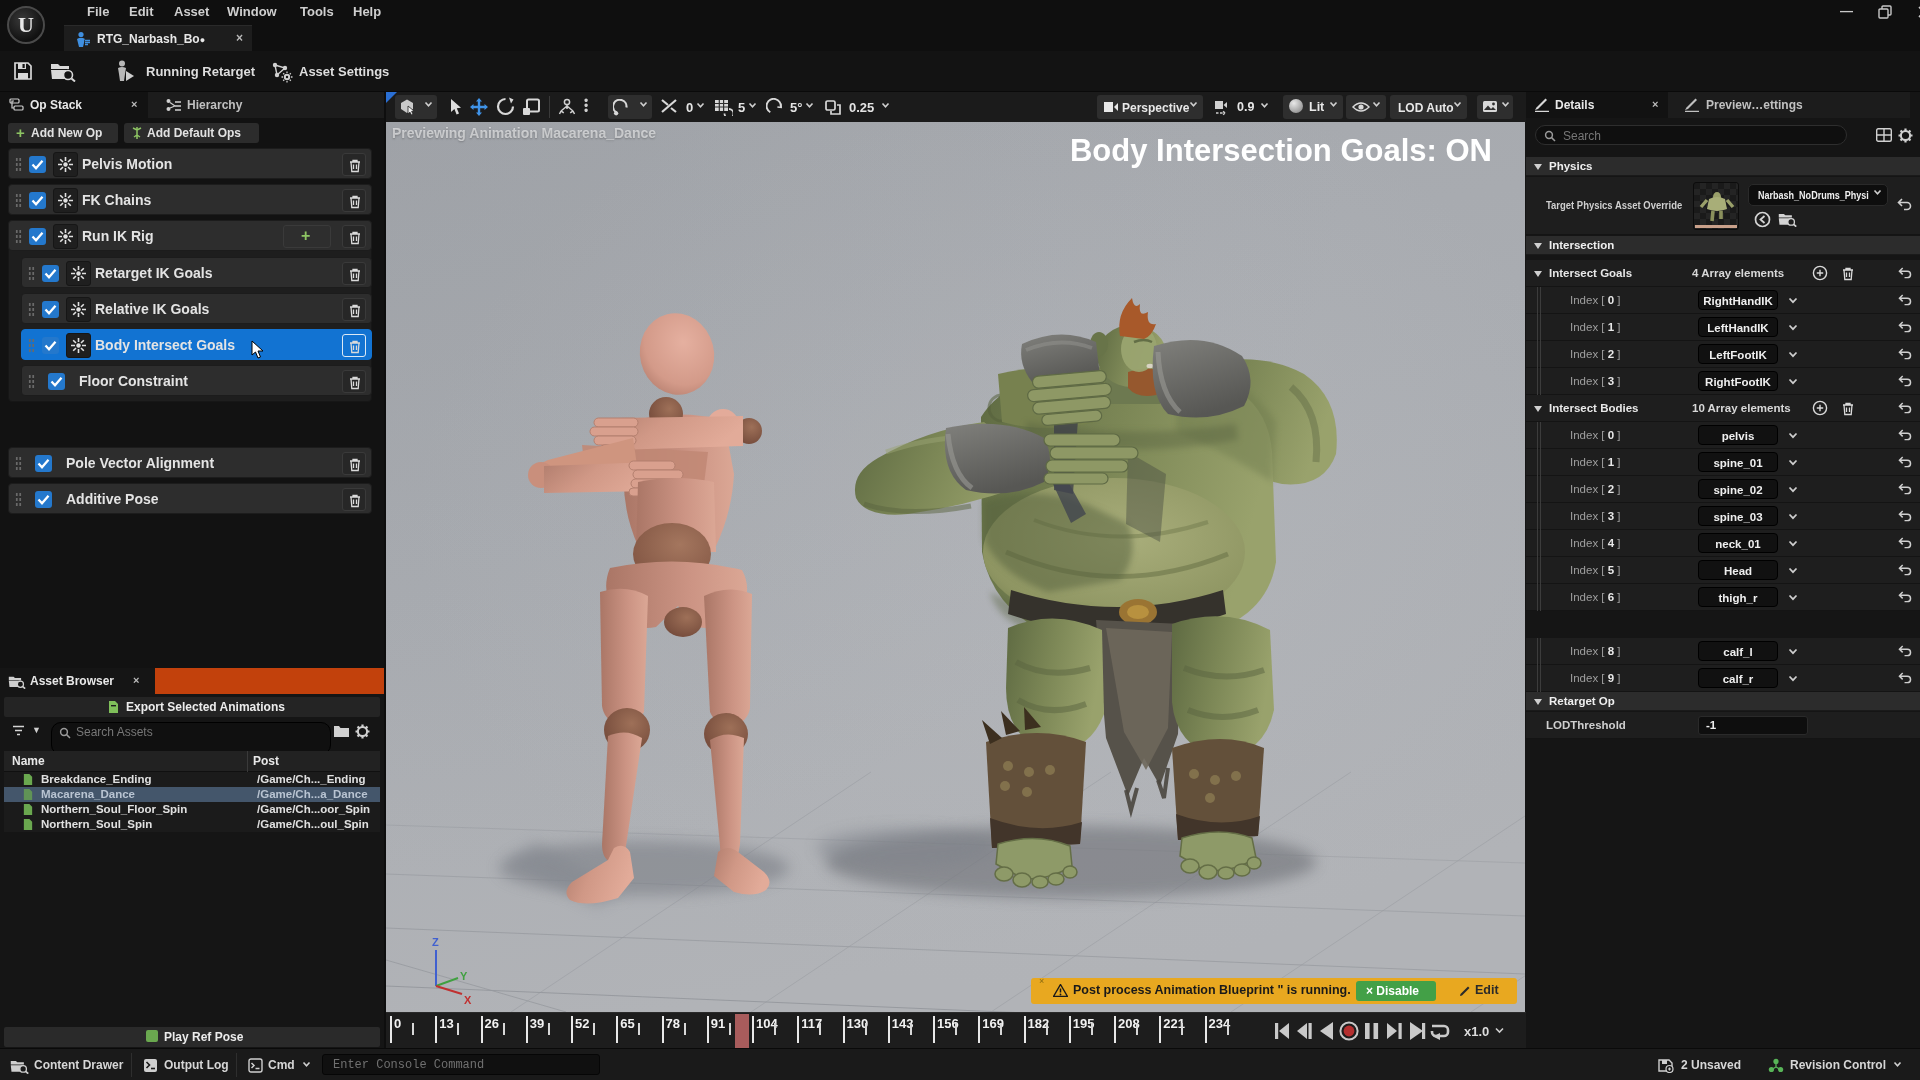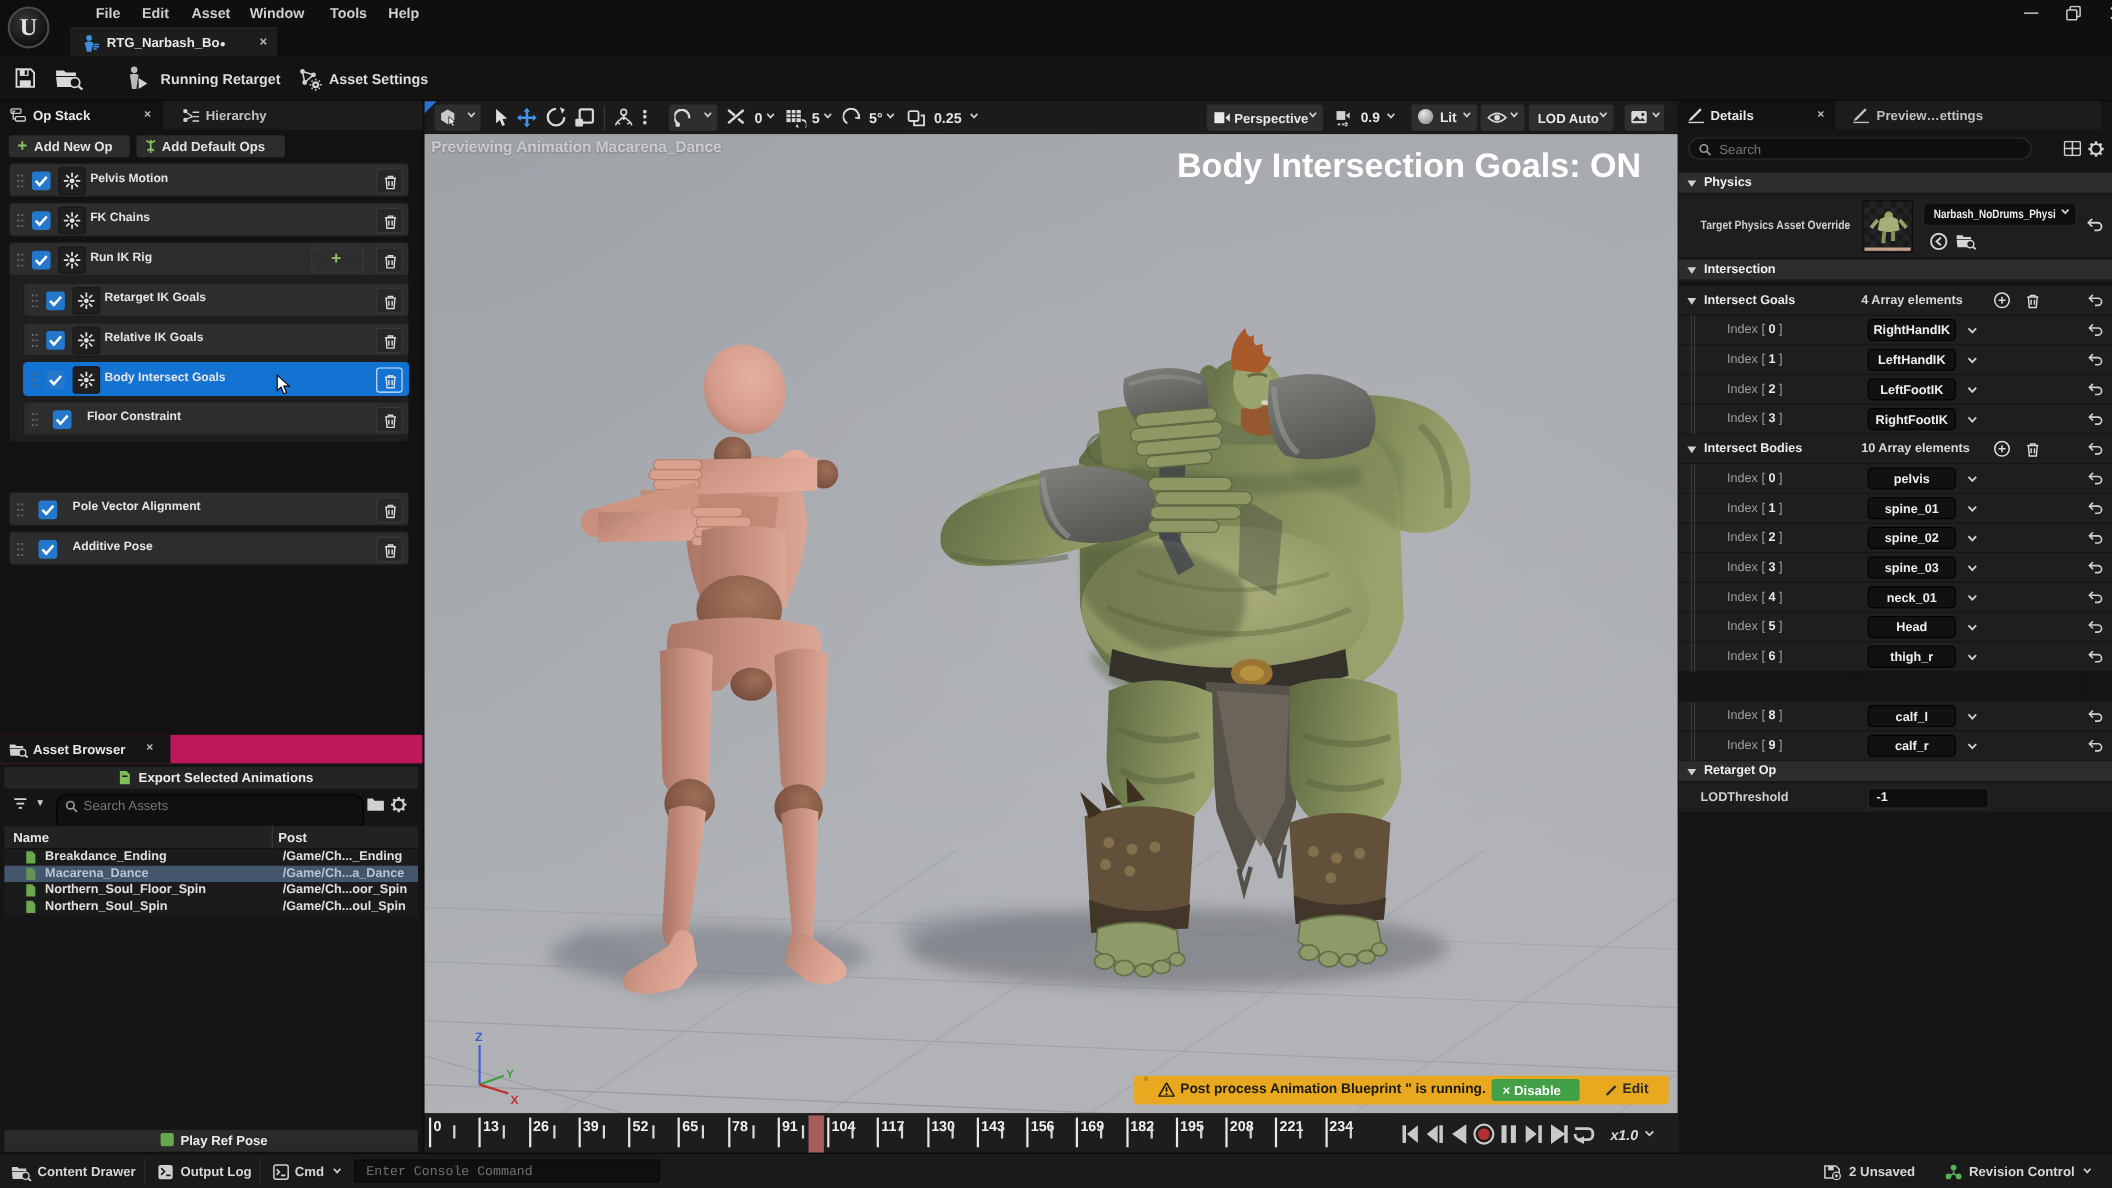--- a/index.html
+++ b/index.html
@@ -24,21 +24,21 @@
 .tbtxt { color:#dedede; font-size:13px; font-weight:bold; }
 
 
 #leftcol { position:absolute; left:0; top:92px; width:384px; height:956px; background:#121212; }
 .paneltabs { position:absolute; left:0; width:384px; height:26px; background:#1c1c1c; }
 .ptab-active { position:absolute; background:#121212; color:#e8e8e8; font-size:12px; font-weight:bold; height:26px; }
 .ptab { position:absolute; color:#c0c0c0; font-size:12px; font-weight:bold; }
 
 
 .oprow { position:absolute; left:8px; width:364px; height:31px; background:#2d2d2d; border-radius:4px; border:1px solid #1c1c1c;}
-.oprow .lbl { position:absolute; left:73px; top:7px; color:#e4e4e4; font-size:11px; font-weight:bold; }
+.oprow .lbl { position:absolute; left:73px; top:7px; color:#e4e4e4; font-size:14px; font-weight:bold; }
 .grip { position:absolute; left:6px; top:8px; width:7px; height:15px;
   background-image:radial-gradient(circle, #6a6a6a 1.1px, transparent 1.3px);
   background-size:3.5px 5px; }
 .chk { position:absolute; left:20px; top:7px; width:17px; height:17px; background:#2478cc; border-radius:3px; }
 
 .opicon { position:absolute; left:44px; top:3px; width:25px; height:25px; background:#1f1f1f; border-radius:3px; border:1px solid #161616;}
 
 .trash { position:absolute; right:5px; top:4px; width:24px; height:23px; border:1px solid #3a3a3a; border-radius:3px; background:#272727; }
 
 
@@ -362,21 +362,21 @@
             <path d="M2 4 h10 M5 4 V2.5 h4 V4 M3 4 l0.8 9.5 h6.4 L11 4 M5.5 6.5 v4.5 M8.5 6.5 v4.5" fill="none" stroke="#dadada" stroke-width="1.3"></path>
           </svg>
         </div>
       </div>
 
     <svg style="position:absolute;left:250px;top:248px;z-index:30;" width="16" height="20" viewBox="0 0 16 20">
       <path d="M2 1 L2 15 L5.5 12 L8 18 L10.5 17 L8 11 L13 11 Z" fill="#fff" stroke="#000" stroke-width="1"></path>
     </svg>
   </div>
   <div id="assetbrowser">
-    <div class="paneltabs" style="top:0;background:#be185d;text-align:center;">
+    <div class="paneltabs" style="top:0;background:#c2410c;text-align:center;">
       <div class="ptab-active" style="left:0;width:155px;background:#151515;">
         <svg style="position:absolute;left:8px;top:6px;" width="18" height="15" viewBox="0 0 26 22">
           <path d="M1 4 h7 l2 2 h9 v3 h-18 z" fill="#cfcfcf"></path>
           <path d="M1 10 h18 l-2 9 h-15 z" fill="#cfcfcf"></path>
           <circle cx="18" cy="15" r="4.5" fill="#151515" stroke="#cfcfcf" stroke-width="1.8"></circle>
           <path d="M21.5 18.5 L25 21.5" stroke="#cfcfcf" stroke-width="2.4"></path>
         </svg>
         <span style="position:absolute;left:30px;top:6px;">Asset Browser</span>
         <span style="position:absolute;left:133px;top:6px;color:#bdbdbd;font-size:11px;">×</span>
       </div>
@@ -893,21 +893,21 @@
           <span style="position:absolute;left:732.0px;top:3px;color:#f2f2f2;font-size:13px;font-weight:bold;">208</span>
           <div style="position:absolute;left:750.0px;top:10px;width:2px;height:12px;background:#d8d8d8;"></div>
           <div style="position:absolute;left:773.2px;top:3px;width:2px;height:27px;background:#e8e8e8;"></div>
           <span style="position:absolute;left:777.2px;top:3px;color:#f2f2f2;font-size:13px;font-weight:bold;">221</span>
           <div style="position:absolute;left:795.2px;top:10px;width:2px;height:12px;background:#d8d8d8;"></div>
           <div style="position:absolute;left:818.5px;top:3px;width:2px;height:27px;background:#e8e8e8;"></div>
           <span style="position:absolute;left:822.5px;top:3px;color:#f2f2f2;font-size:13px;font-weight:bold;">234</span>
           <div style="position:absolute;left:840.5px;top:10px;width:2px;height:12px;background:#d8d8d8;"></div>
         </div>
       <div style="position:absolute;left:349px;top:1px;width:14px;height:34px;background:#a85c5c;"></div>
-      <div style="position:absolute;left:878px;top:0px;width:262px;height:32px;background:#1d1d1d;font-style:italic;">
+      <div style="position:absolute;left:878px;top:0px;width:262px;height:32px;background:#1d1d1d;">
         <svg width="250" height="36" viewBox="0 0 250 36" style="position:absolute;left:0;top:0;">
           <g fill="#c9c9c9">
             <rect x="11" y="10" width="3.2" height="16"></rect>
               <path d="M25 10 V26 L15 18 Z"></path>
             <path d="M43 10 V26 L33 18 Z"></path>
               <rect x="44.5" y="10" width="3.2" height="16"></rect>
             <path d="M69 9 V27 L56 18 Z"></path>
             <circle cx="85" cy="18" r="8.6" fill="none" stroke="#c9c9c9" stroke-width="2"></circle>
             <circle cx="85" cy="18" r="5.4" fill="#b42f2f"></circle>
             <rect x="101" y="10" width="4.6" height="16"></rect>

